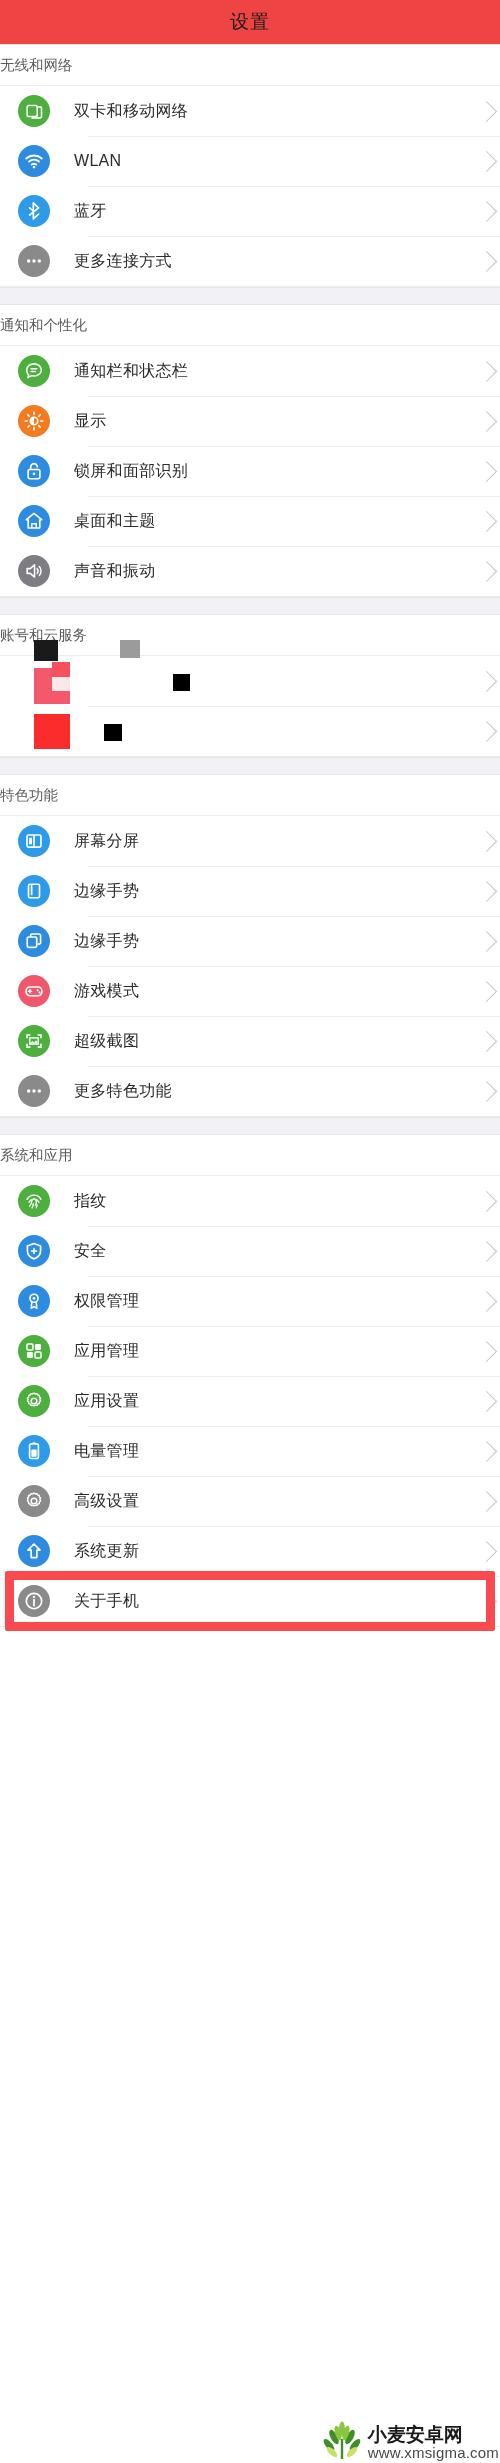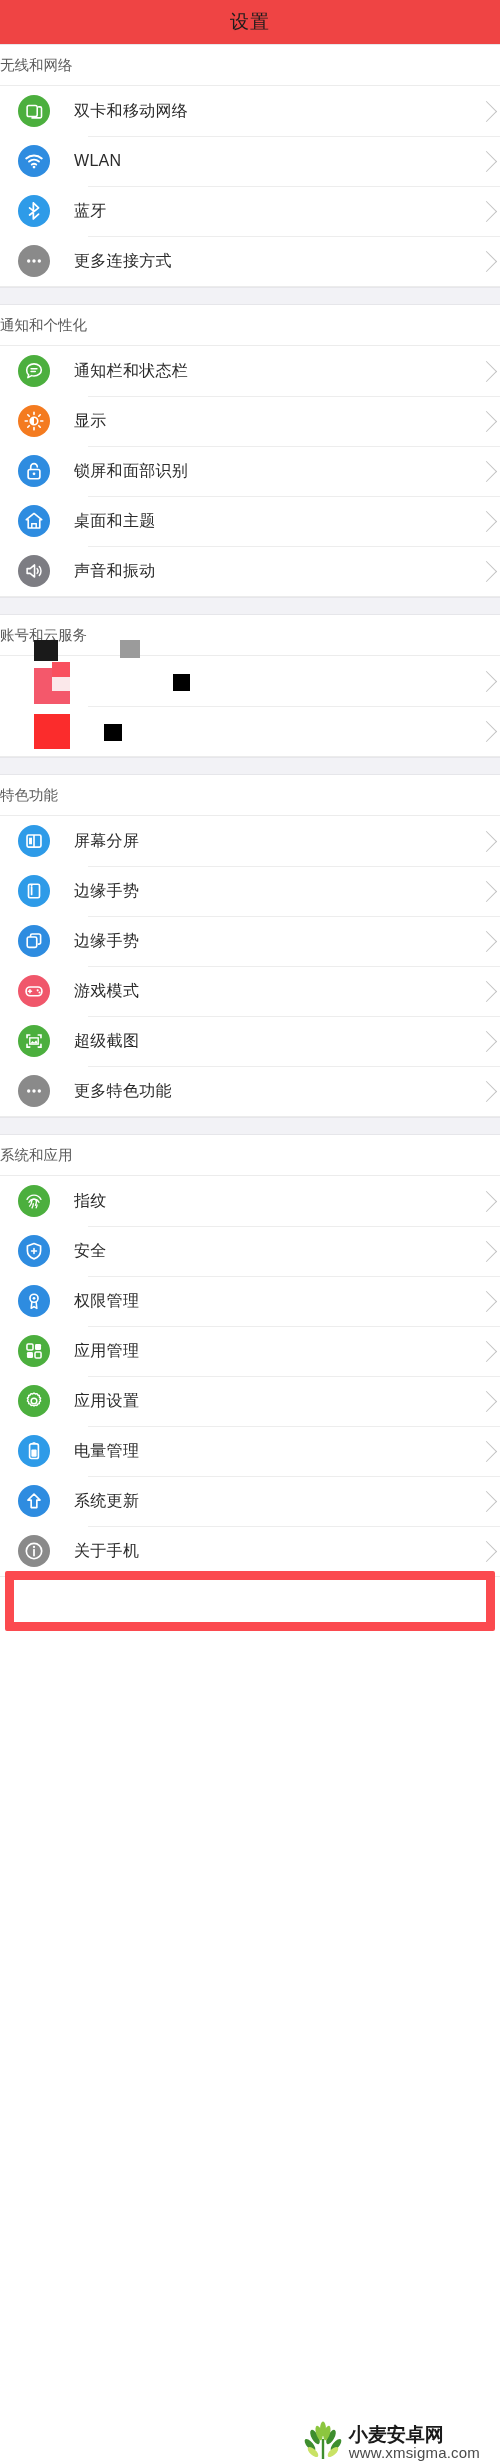--- a/index.html
+++ b/index.html
@@ -61,21 +61,21 @@
 
   
   .highlight-box{
     position:absolute; left:5px; right:5px;
     border:9px solid #fb4a4f; border-radius:2px;
     pointer-events:none; box-sizing:border-box;
   }
 
   
   .watermark{
-    position:absolute; right:20px; bottom:2px;
+    position:absolute; right:1px; bottom:2px;
     display:flex; align-items:flex-end; gap:3px;
     pointer-events:none;
   }
   .wm-text-wrap{display:flex;flex-direction:column;align-items:flex-start;}
   .wm-name{font-size:19px;color:#1a1a1a;font-weight:700;letter-spacing:0px;line-height:1.05;}
   .wm-url{font-size:15px;color:#4a4a4a;letter-spacing:.2px;line-height:1.1;}
 </style>
 </head>
 <body>
 
@@ -353,20 +353,30 @@
         </div>
         <div class="row">
           <div class="icon" style="background: rgb(46, 155, 232);">
             <svg width="22" height="22" viewBox="0 0 24 24">
               <rect x="7.2" y="4.2" width="9.6" height="16" rx="2" fill="none" stroke="white" stroke-width="1.8"></rect>
               <rect x="10.2" y="2.4" width="3.6" height="2" rx="0.8" fill="white"></rect>
               <rect x="9.1" y="10.4" width="5.8" height="7.8" rx="1" fill="white"></rect>
             </svg>
           </div>
           <div class="row-label">电量管理</div>
+          <div class="chev"></div>
+        </div>
+        <div class="row">
+          <div class="icon" style="background: rgb(138, 138, 138);">
+            <svg width="22" height="22" viewBox="0 0 24 24">
+              <path d="M12 3.4 l1.5.9 1.7-.35 .9 1.5 1.7.5 .05 1.75 1.35 1.1 -.75 1.6 .75 1.6 -1.35 1.1 -.05 1.75 -1.7 .5 -.9 1.5 -1.7-.35 -1.5 .9 -1.5-.9 -1.7 .35 -.9-1.5 -1.7-.5 -.05-1.75 -1.35-1.1 .75-1.6 -.75-1.6 1.35-1.1 .05-1.75 1.7-.5 .9-1.5 1.7 .35z" fill="none" stroke="white" stroke-width="1.6" stroke-linejoin="round"></path>
+              <circle cx="12" cy="12" r="3.1" fill="none" stroke="white" stroke-width="1.6"></circle>
+            </svg>
+          </div>
+          <div class="row-label">高级设置</div>
           <div class="chev"></div>
         </div>
         <div class="row">
           <div class="icon" style="background: rgb(46, 140, 224);">
             <svg width="22" height="22" viewBox="0 0 24 24">
               <path d="M12 4.4 L5.4 11 h3.5 v8.2 h6.2 V11 h3.5 z" fill="none" stroke="white" stroke-width="1.8" stroke-linejoin="round"></path>
             </svg>
           </div>
           <div class="row-label">系统更新</div>
           <div class="chev"></div>

